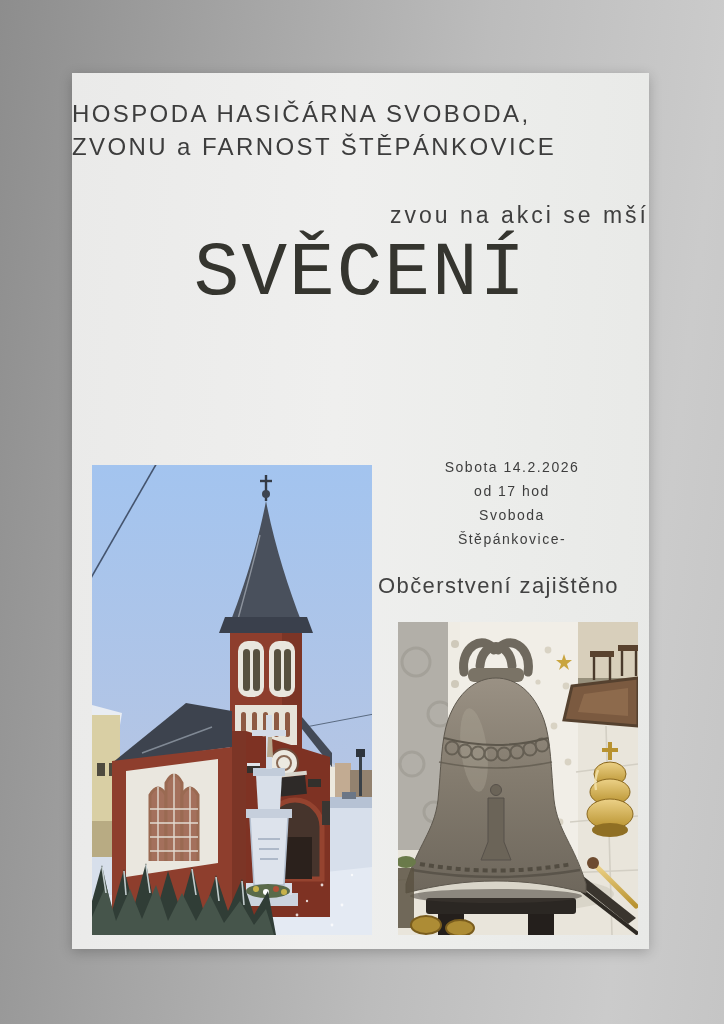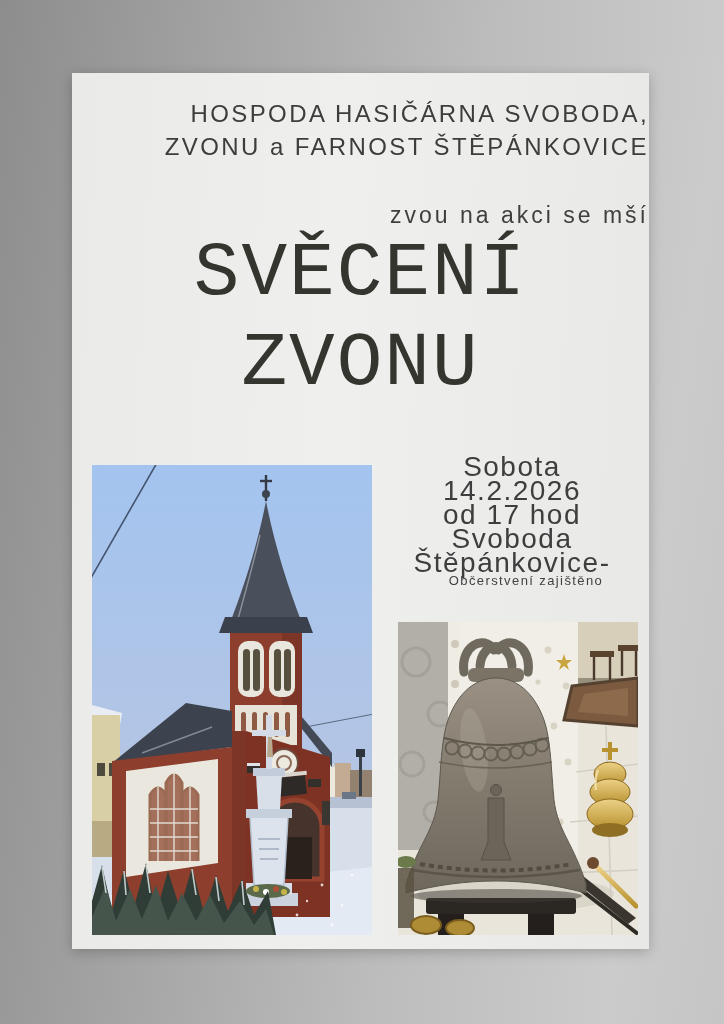--- a/index.html
+++ b/index.html
@@ -7,60 +7,59 @@
     width:724px;height:1024px;position:relative;overflow:hidden;
     background:linear-gradient(97deg,#8d8d8d 0%,#a4a4a4 28%,#bcbcbc 58%,#cbcbcb 86%,#c5c5c5 100%);
     font-family:"Liberation Sans",sans-serif;
   }
   .card{
     position:absolute;left:72px;top:73px;width:577px;height:876px;
     background:linear-gradient(93deg,#eaeae9 0%,#efefee 45%,#ecedeb 70%,#e8e9e7 100%);
     box-shadow:0 3px 12px rgba(0,0,0,.22);
   }
   .header{
-    position:absolute;top:24px;left:0;right:0;text-align:right;
+    position:absolute;top:24px;left:0;right:0;text-align:left;
     font-size:24px;letter-spacing:2.4px;line-height:33px;color:#3d3d3d;font-weight:500;
   }
   .subtitle{
     position:absolute;top:129px;left:0;right:0;text-align:right;
     font-size:23px;letter-spacing:3px;color:#3f3f3f;font-weight:500;
   }
   .title{
     position:absolute;top:156px;left:0;right:0;text-align:center;
     font-family:Liberation Mono, monospace;font-weight:400;
     font-size:76px;line-height:90px;letter-spacing:2px;color:#35352f;
   }
   .info{
     position:absolute;left:318px;top:382px;width:244px;text-align:center;
-    font-size:28px;line-height:24px;letter-spacing:1.5px;color:#3e3e3e;font-weight:500;
+    font-size:14px;line-height:24px;letter-spacing:1.5px;color:#3e3e3e;font-weight:500;
   }
   .note{
-    position:absolute;left:322px;top:500px;width:264px;text-align:center;
-    font-size:13px;letter-spacing:1.4px;color:#424242;font-weight:500;
+    position:absolute;left:306px;top:500px;width:264px;
+    font-size:22px;letter-spacing:1.4px;color:#424242;font-weight:500;
   }
   .photo{position:absolute;overflow:hidden}
   .photo svg{display:block}
   .photo-left{left:20px;top:392px;width:280px;height:470px}
   .photo-right{left:326px;top:549px;width:240px;height:313px}
 </style>
 </head>
 <body>
 
 <div class="card">
 
   <div class="header">
     <div>HOSPODA HASIČÁRNA SVOBODA,</div>
     <div>ZVONU a FARNOST ŠTĚPÁNKOVICE</div>
   </div>
 
   <div class="subtitle">zvou na akci se mší</div>
 
   <div class="title">
     <div>SVĚCENÍ</div>
-    <div>ZVONU</div>
   </div>
 
   <div class="info">
     <div>Sobota 14.2.2026</div>
     <div>od 17 hod</div>
     <div>Svoboda</div>
     <div>Štěpánkovice-</div>
   </div>
 
   <div class="note">Občerstvení zajištěno</div>

